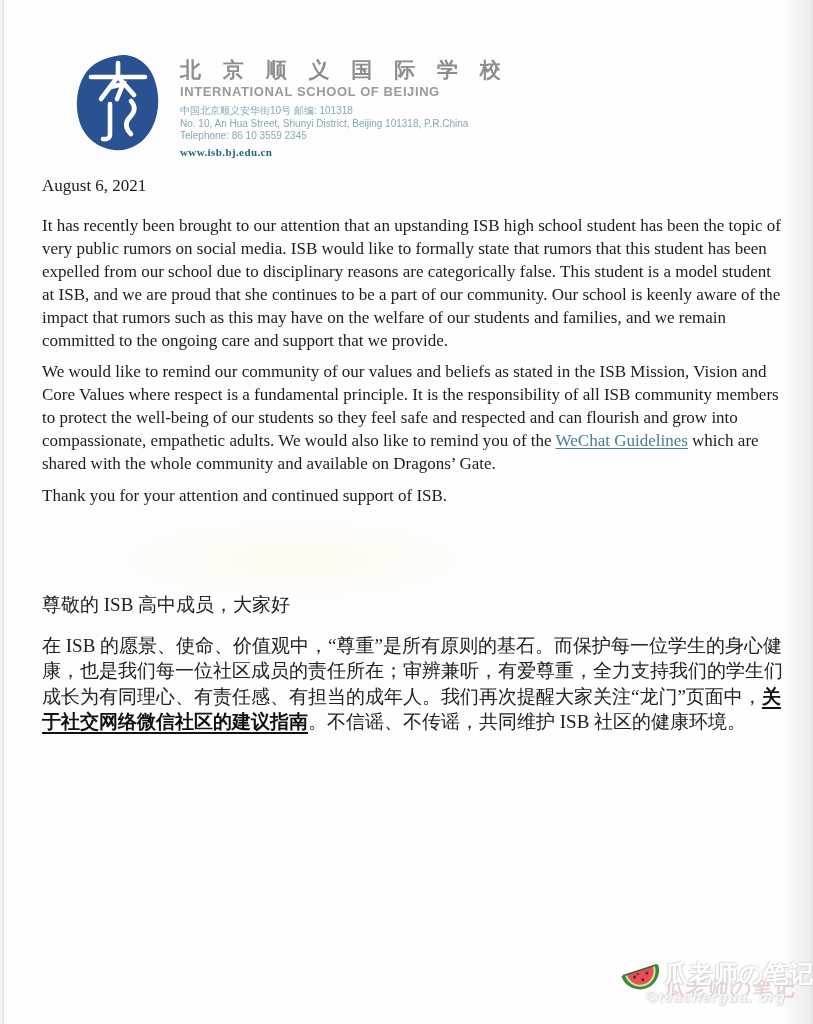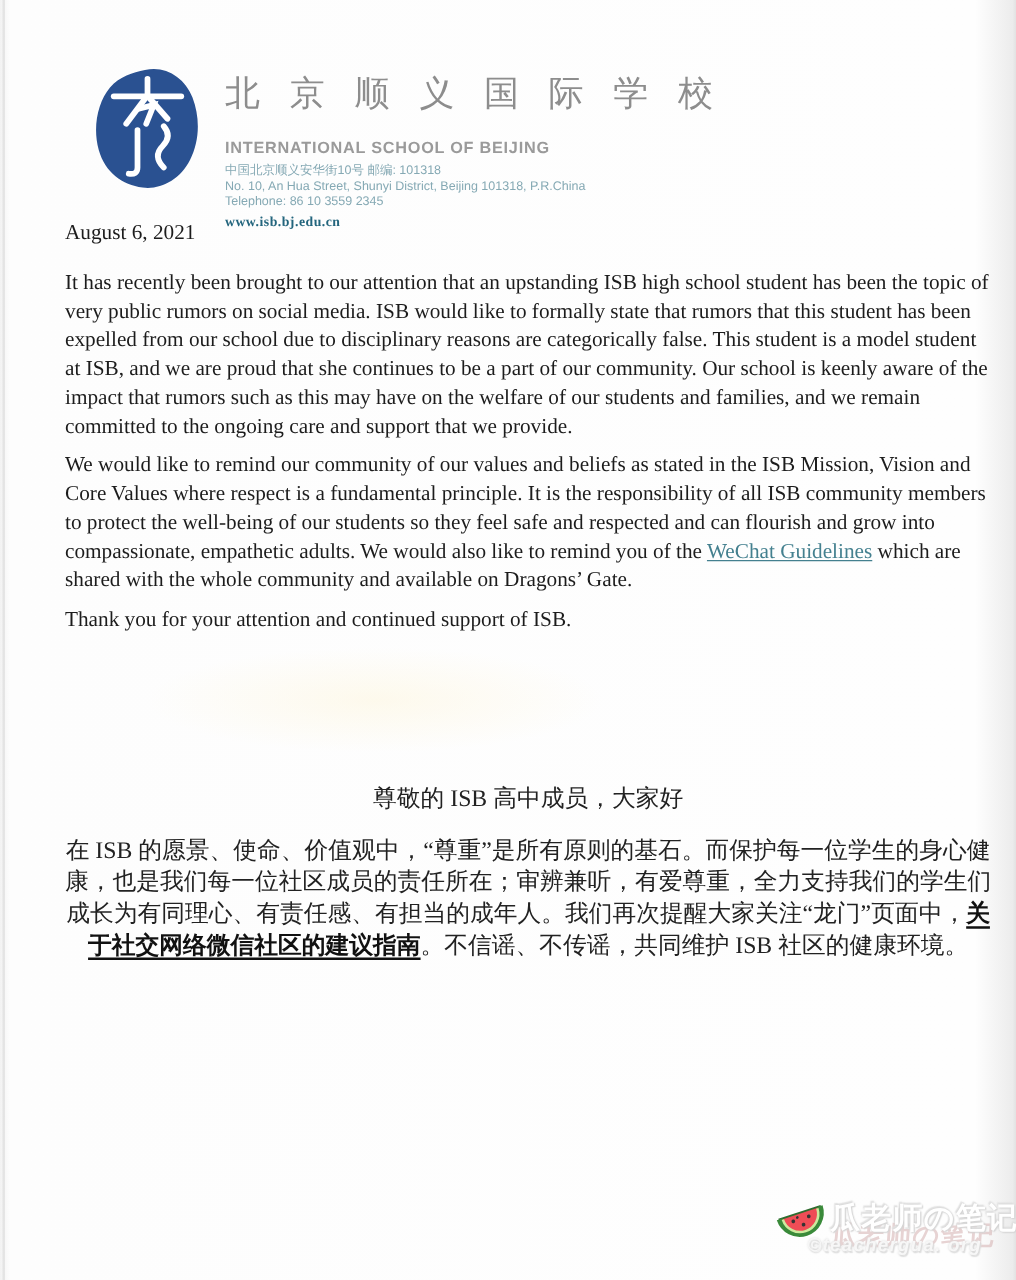--- a/index.html
+++ b/index.html
@@ -16,44 +16,44 @@
   .page::before {
     content:""; position:absolute; left:2px; top:0; bottom:0; width:2px;
     background:rgba(0,0,0,.07); pointer-events:none;
   }
 
   
   .letterhead { position:absolute; left:74px; top:54px; display:flex; }
   .seal { width:88px; height:98px; flex:0 0 auto; }
   .lh-text { margin-left:18px; padding-top:2px; font-family:"Liberation Sans", sans-serif; }
   .lh-cn-name {
-    font-size:28px; letter-spacing:8px; color:#8d8d8d; font-weight:400;
+    font-size:21px; letter-spacing:8px; color:#8d8d8d; font-weight:700;
     white-space:nowrap;
   }
   .lh-en-name {
-    margin-top:16px; font-size:13px; font-weight:700; letter-spacing:.6px;
+    margin-top:0; font-size:13px; font-weight:700; letter-spacing:.6px;
     color:#9a9a9a; text-transform:uppercase; white-space:nowrap;
   }
   .lh-addr { margin-top:6px; font-size:10px; line-height:12.5px; color:#85a9b4; }
   .lh-addr div { white-space:nowrap; }
   .lh-www { margin-top:3px; font-size:11px; font-weight:700; color:#23657d; letter-spacing:.4px;font-family:Liberation Serif, serif; }
 
   
-  .body-text { position:absolute; left:52px; top:174px; width:741px; }
+  .body-text { position:absolute; left:42px; top:174px; width:741px; }
   .body-text p { margin:0; font-size:17px; line-height:23px; }
   .p-salutation { margin-top:22px !important; }
   .p-para1 { margin-top:17px !important; }
   .p-para2 { margin-top:8px  !important; }
   .p-closing { margin-top:9px !important; }
   .link-en {
     color:#44808f; text-decoration:underline; text-underline-offset:2px; cursor:pointer;
   }
 
   
-  .cn-block { margin-top:120px;text-align:center; }
+  .cn-block { margin-top:85px; }
   .cn-block p { font-size:19px; line-height:25.5px; color:#222; }
   .cn-para1 { margin-top:17px !important; }
   .cn-para2 { margin-top:15px !important; }
   .cn-closing { margin-top:16px !important; }
   .link-cn {
     font-weight:700; color:#111; text-decoration:underline;
     text-underline-offset:4px; text-decoration-thickness:1.5px; cursor:pointer;
   }
 
   

